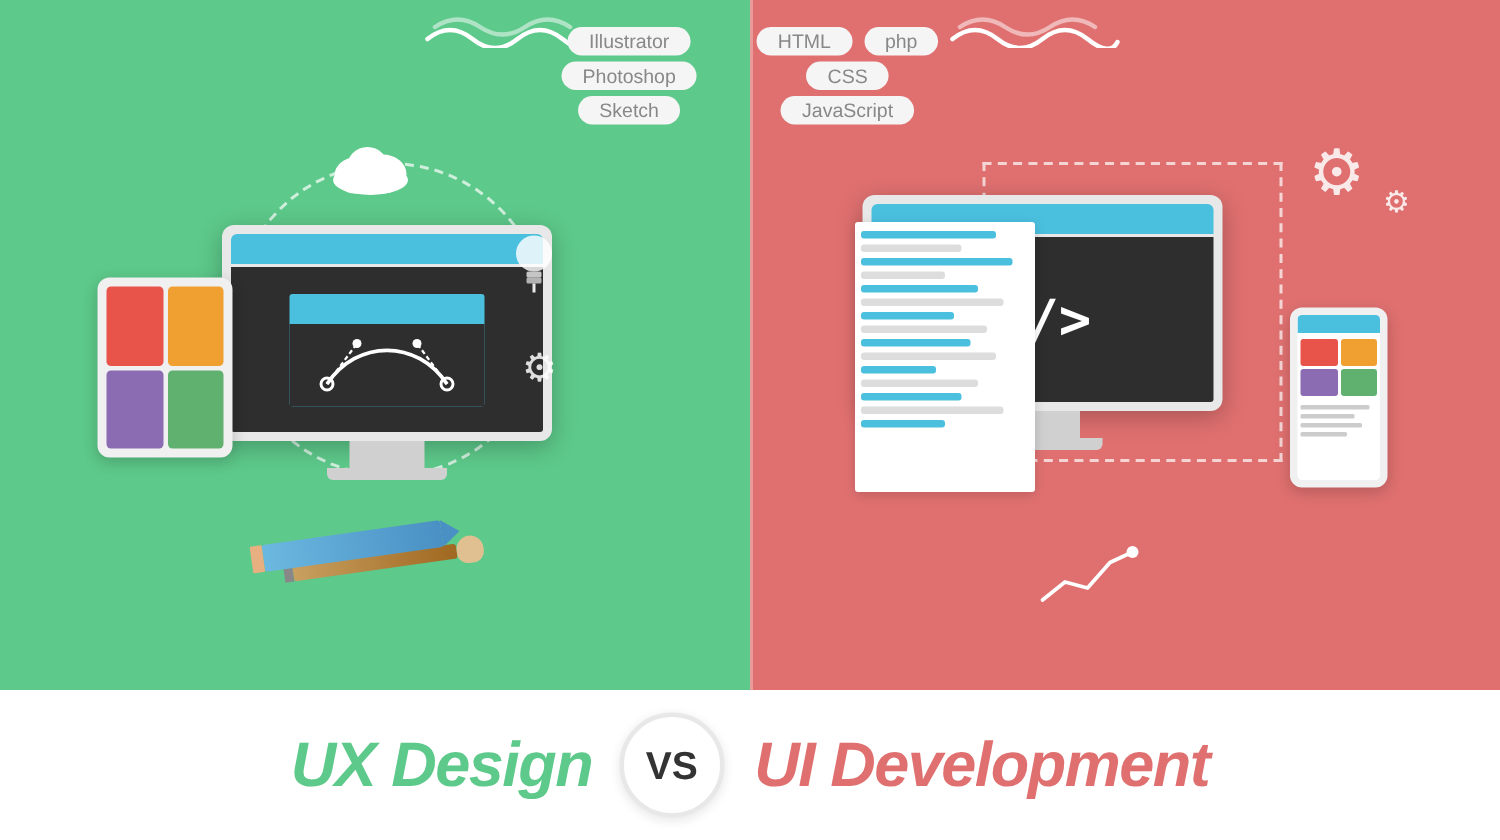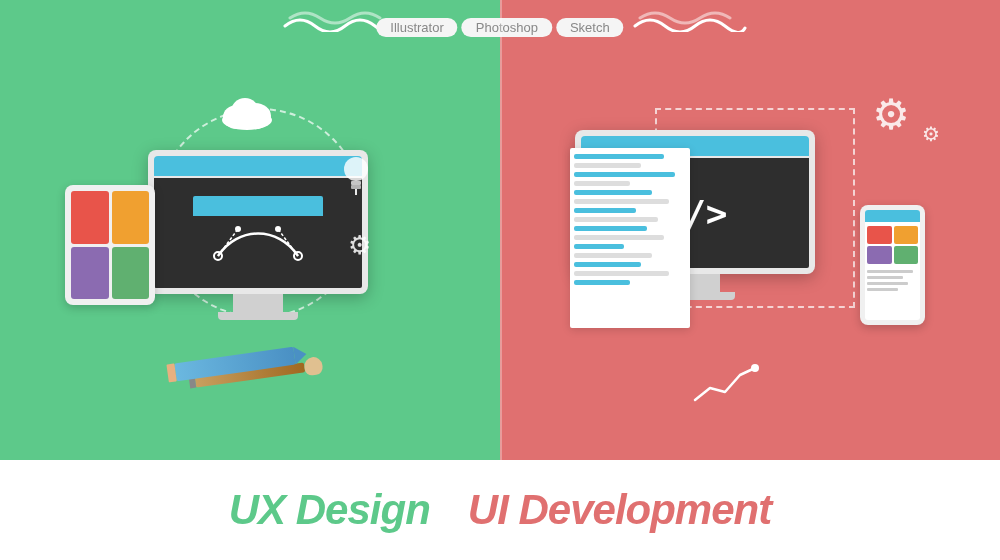--- a/index.html
+++ b/index.html
@@ -29,21 +29,21 @@
       position: absolute;
       top: 18px;
       left: 50%;
       transform: translateX(-50%);
       display: flex;
       gap: 40px;
       z-index: 10;
     }
     .skill-col {
       display: flex;
-      flex-direction: row;
+      flex-direction: column;
       align-items: center;
       gap: 4px;
     }
     .skill-tag {
       font-size: 13px;
       color: #888;
       background: #f5f5f5;
       border-radius: 12px;
       padding: 2px 14px;
     }
@@ -425,20 +425,28 @@
     <path d="M5 16 Q20 4 35 16 Q50 28 65 16 Q80 4 95 16 Q110 28 115 18" class="wave-svg"></path>
     <path d="M10 8 Q25 -2 40 8 Q55 18 70 8 Q85 -2 100 8" class="wave-svg" opacity="0.5"></path>
   </svg>
 </div>
 
 <div class="skill-tags">
   <div class="skill-col">
     <span class="skill-tag">Illustrator</span>
     <span class="skill-tag">Photoshop</span>
     <span class="skill-tag">Sketch</span>
+  </div>
+  <div class="skill-col">
+    <div style="display:flex;gap:8px;">
+      <span class="skill-tag">HTML</span>
+      <span class="skill-tag">php</span>
+    </div>
+    <span class="skill-tag">CSS</span>
+    <span class="skill-tag">JavaScript</span>
   </div>
 </div>
 
 <div class="cloud">
   <svg viewBox="0 0 60 40" xmlns="http://www.w3.org/2000/svg">
     <ellipse cx="30" cy="28" rx="25" ry="10" fill="white"></ellipse>
     <ellipse cx="20" cy="25" rx="14" ry="12" fill="white"></ellipse>
     <ellipse cx="38" cy="24" rx="16" ry="13" fill="white"></ellipse>
     <ellipse cx="28" cy="20" rx="14" ry="14" fill="white"></ellipse>
   </svg>
@@ -550,14 +558,15 @@
   <svg width="70" height="50" viewBox="0 0 70 50" xmlns="http://www.w3.org/2000/svg">
     <polyline points="5,40 20,28 35,32 50,15 65,8" stroke="white" stroke-width="2.5" fill="none" stroke-linecap="round" stroke-linejoin="round"></polyline>
     <circle cx="65" cy="8" r="4" fill="white"></circle>
   </svg>
 </div>
 
 <div class="divider"></div>
 
 <div class="title-bar">
   <span class="title-left">UX Design</span>
+  <div class="vs-circle">VS</div>
   <span class="title-right">UI Development</span>
 </div>
 
 </body></html>

